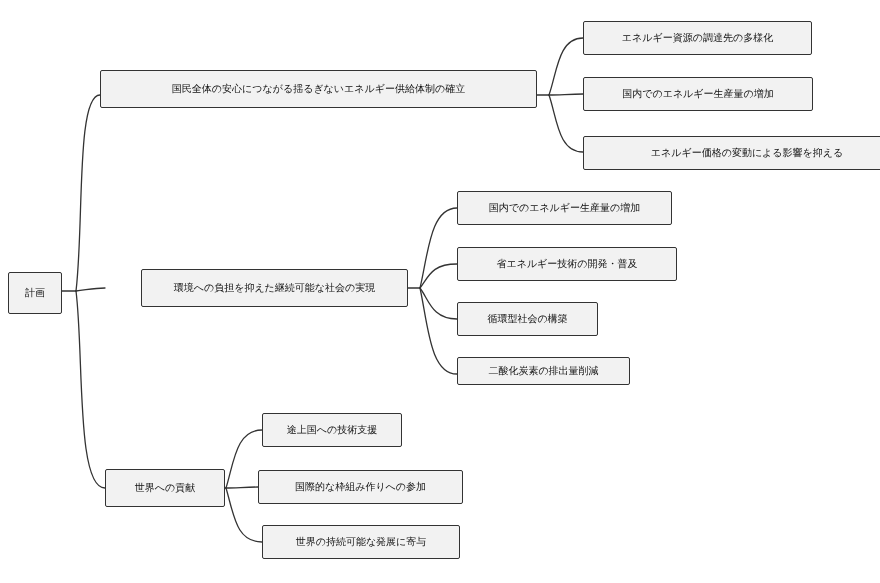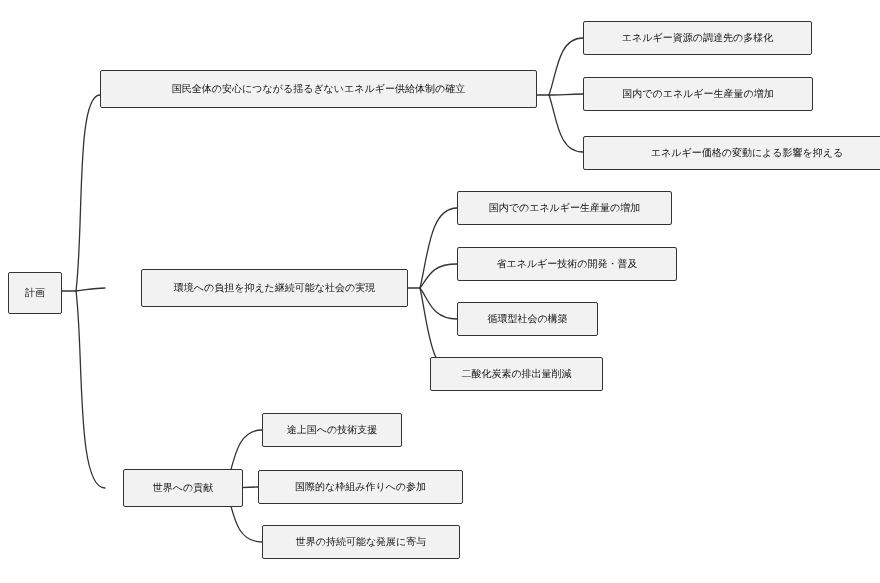--- a/index.html
+++ b/index.html
@@ -77,20 +77,20 @@
 
   <div class="node" style="left:100px; top:70px; width:437px; height:38px;">国民全体の安心につながる揺るぎないエネルギー供給体制の確立</div>
   <div class="node" style="left:583px; top:21px; width:229px; height:34px;">エネルギー資源の調達先の多様化</div>
   <div class="node" style="left:583px; top:77px; width:230px; height:34px;">国内でのエネルギー生産量の増加</div>
   <div class="node" style="left:583px; top:136px; width:328px; height:34px;">エネルギー価格の変動による影響を抑える</div>
 
   <div class="node" style="left:105px; top:269px; width:267px; height:38px;margin-left:36px;">環境への負担を抑えた継続可能な社会の実現</div>
   <div class="node" style="left:457px; top:191px; width:215px; height:34px;">国内でのエネルギー生産量の増加</div>
   <div class="node" style="left:457px; top:247px; width:220px; height:34px;">省エネルギー技術の開発・普及</div>
   <div class="node" style="left:457px; top:302px; width:141px; height:34px;">循環型社会の構築</div>
-  <div class="node" style="left:430px; top:357px; width:173px; height:34px;">二酸化炭素の排出量削減</div>
+  <div class="node" style="left:457px; top:357px; width:173px; height:28px;">二酸化炭素の排出量削減</div>
 
-  <div class="node" style="left:123px; top:469px; width:120px; height:38px;">世界への貢献</div>
+  <div class="node" style="left:105px; top:469px; width:120px; height:38px;">世界への貢献</div>
   <div class="node" style="left:262px; top:413px; width:140px; height:34px;">途上国への技術支援</div>
   <div class="node" style="left:258px; top:470px; width:205px; height:34px;">国際的な枠組み作りへの参加</div>
   <div class="node" style="left:262px; top:525px; width:198px; height:34px;">世界の持続可能な発展に寄与</div>
 
 </div>
 
 </body></html>

